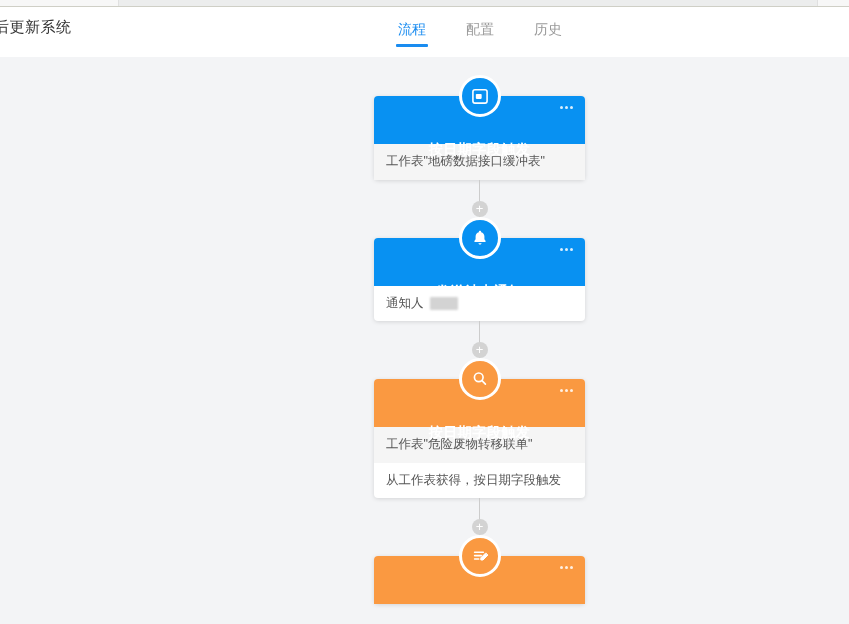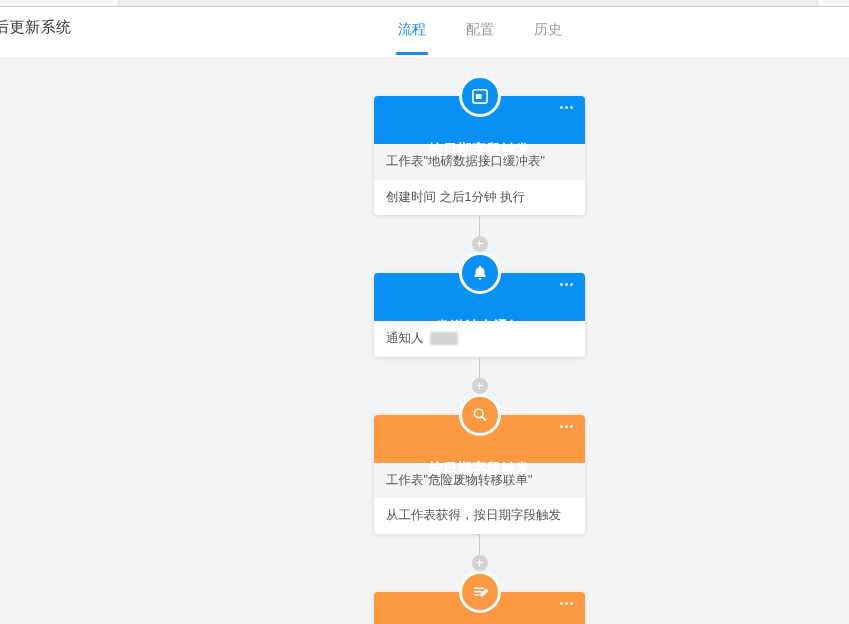--- a/index.html
+++ b/index.html
@@ -60,21 +60,21 @@
     position: absolute;
     left: 398px;
     top: 14px;
     display: flex;
     gap: 40px;
   }
   .tab {
     position: relative;
     font-size: 14px;
     color: #9a9a9a;
-    padding-bottom: 16px;
+    padding-bottom: 8px;
     cursor: pointer;
     white-space: nowrap;
   }
   .tab.active { color: #1a8cf0; }
   .tab.active::after {
     content: "";
     position: absolute;
     left: -2px; right: -2px; bottom: 0;
     height: 3px;
     background: #1a8cf0;
@@ -246,23 +246,20 @@
           <i></i>
             <i></i>
             <i></i>
         </div>
         <div class="node-title">按日期字段触发</div>
       </div>
       <div class="node-body">
         <div class="node-row shaded">
           <span>工作表"地磅数据接口缓冲表"</span>
         </div>
-        <div class="node-row">
-          <span>创建时间 之后1分钟 执行</span>
-        </div>
       </div>
     </div>
 
     <div class="connector">
       <div class="line"></div>
       <div class="plus">+</div>
     </div>
 
     <div class="node">
       <div class="node-header blue">

